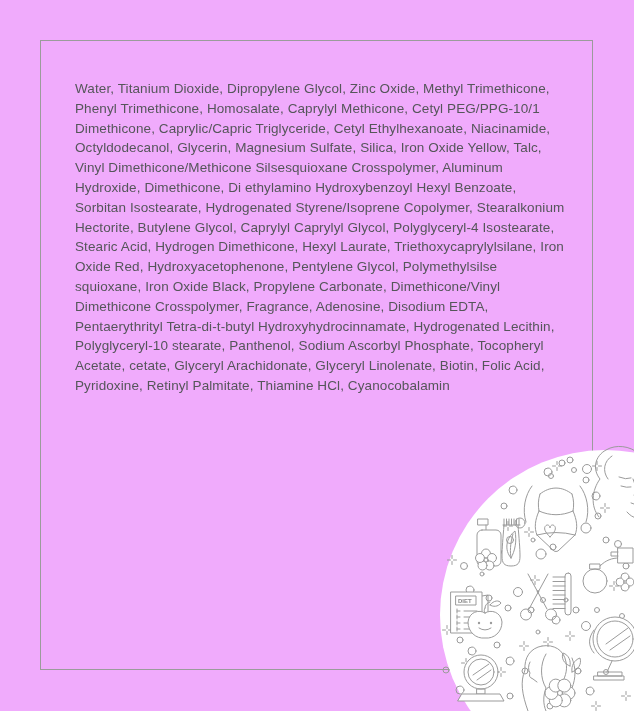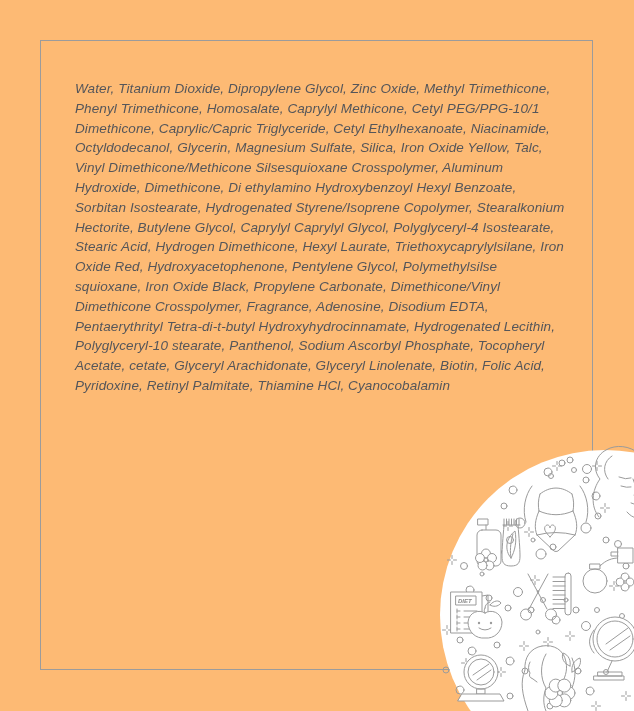--- a/index.html
+++ b/index.html
@@ -1,17 +1,17 @@
 <!DOCTYPE html>
 <html><head>
 <meta charset="utf-8">
 <style>
   html,body{margin:0;padding:0;background:#fff;}
-  #screen{position:relative;width:634px;height:711px;background:#fdba74;overflow:hidden;
-          font-family:"Liberation Sans",sans-serif;font-style:italic;}
+  #screen{position:relative;width:634px;height:711px;background:#f0abfc;overflow:hidden;
+          font-family:"Liberation Sans",sans-serif;}
   .panel{position:absolute;left:40px;top:40px;width:553px;height:630px;
          border:1px solid #9b9b9b;box-sizing:border-box;background:transparent;}
   .ingredients{position:absolute;left:34px;top:38px;width:492px;
                font-size:13.5px;line-height:19.8px;letter-spacing:.1px;color:#55565a;}
   svg.deco{position:absolute;left:400px;top:420px;display:block;}
   .st{stroke:#9b9b9b;fill:none;stroke-width:1;stroke-linecap:round;stroke-linejoin:round;}
   .stf{stroke:#9b9b9b;fill:#fff;stroke-width:1;stroke-linecap:round;stroke-linejoin:round;}
   .dot{fill:#9b9b9b;stroke:none;}
   .diet-txt{font-family:"Liberation Sans",sans-serif;font-size:6px;font-weight:bold;fill:#8a8a8a;stroke:none;}
 </style>

